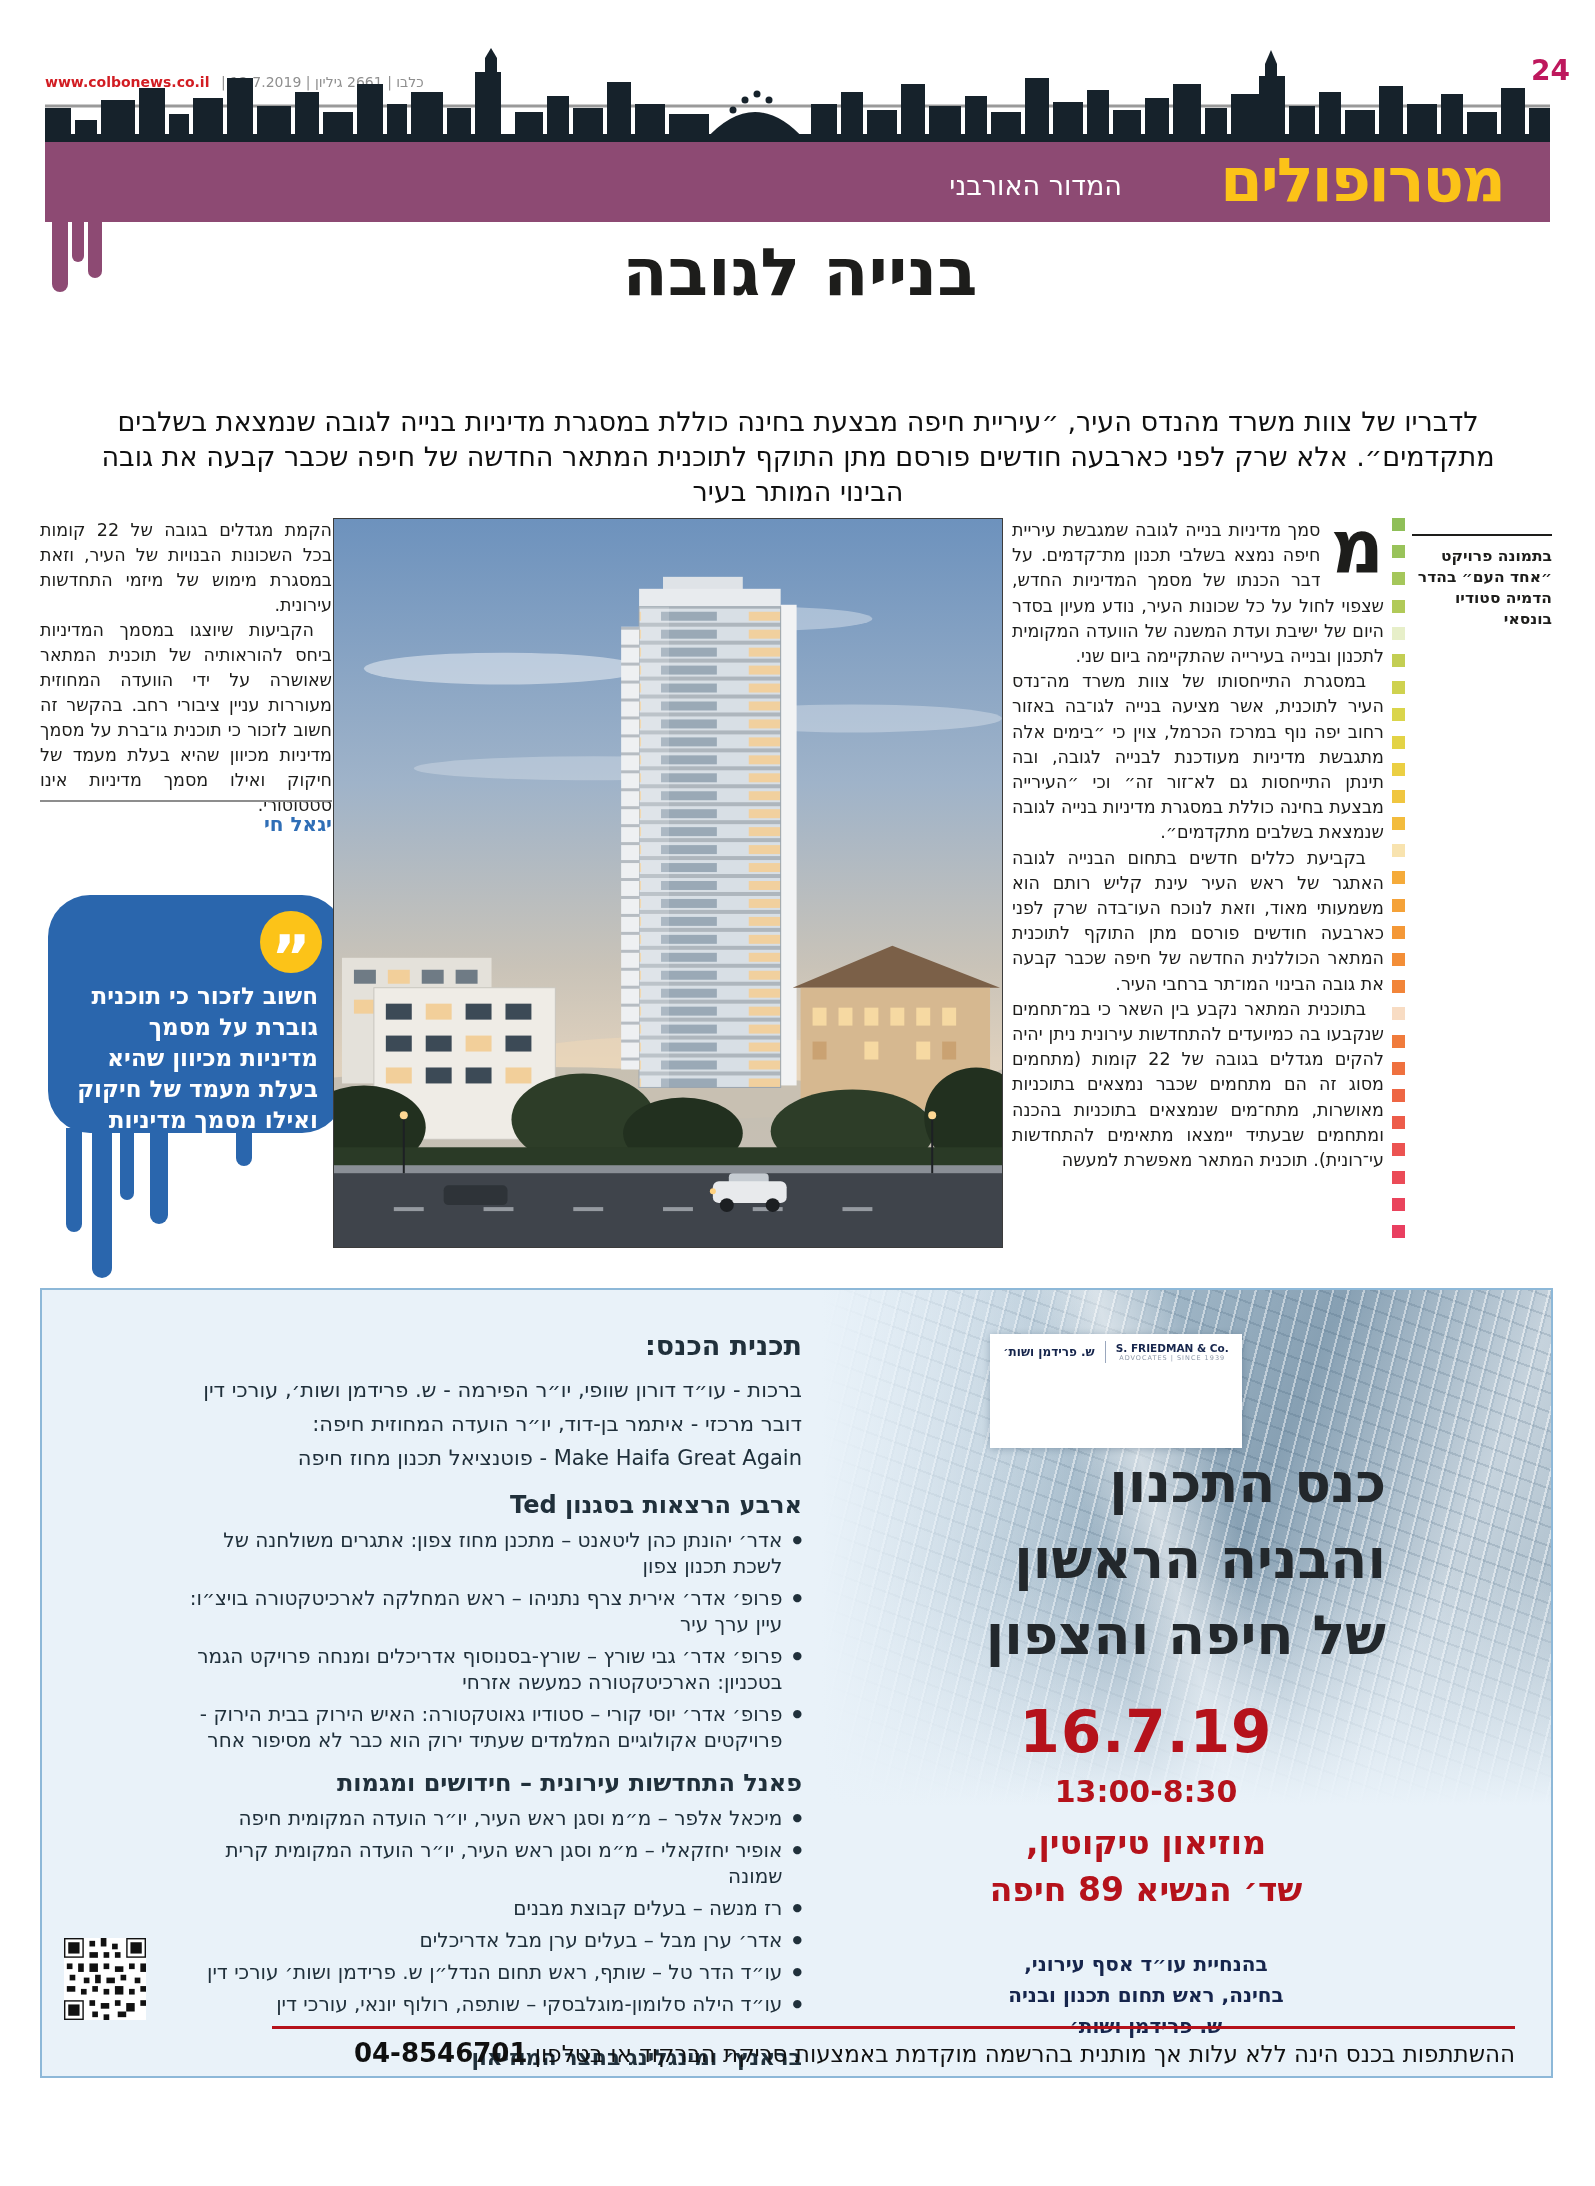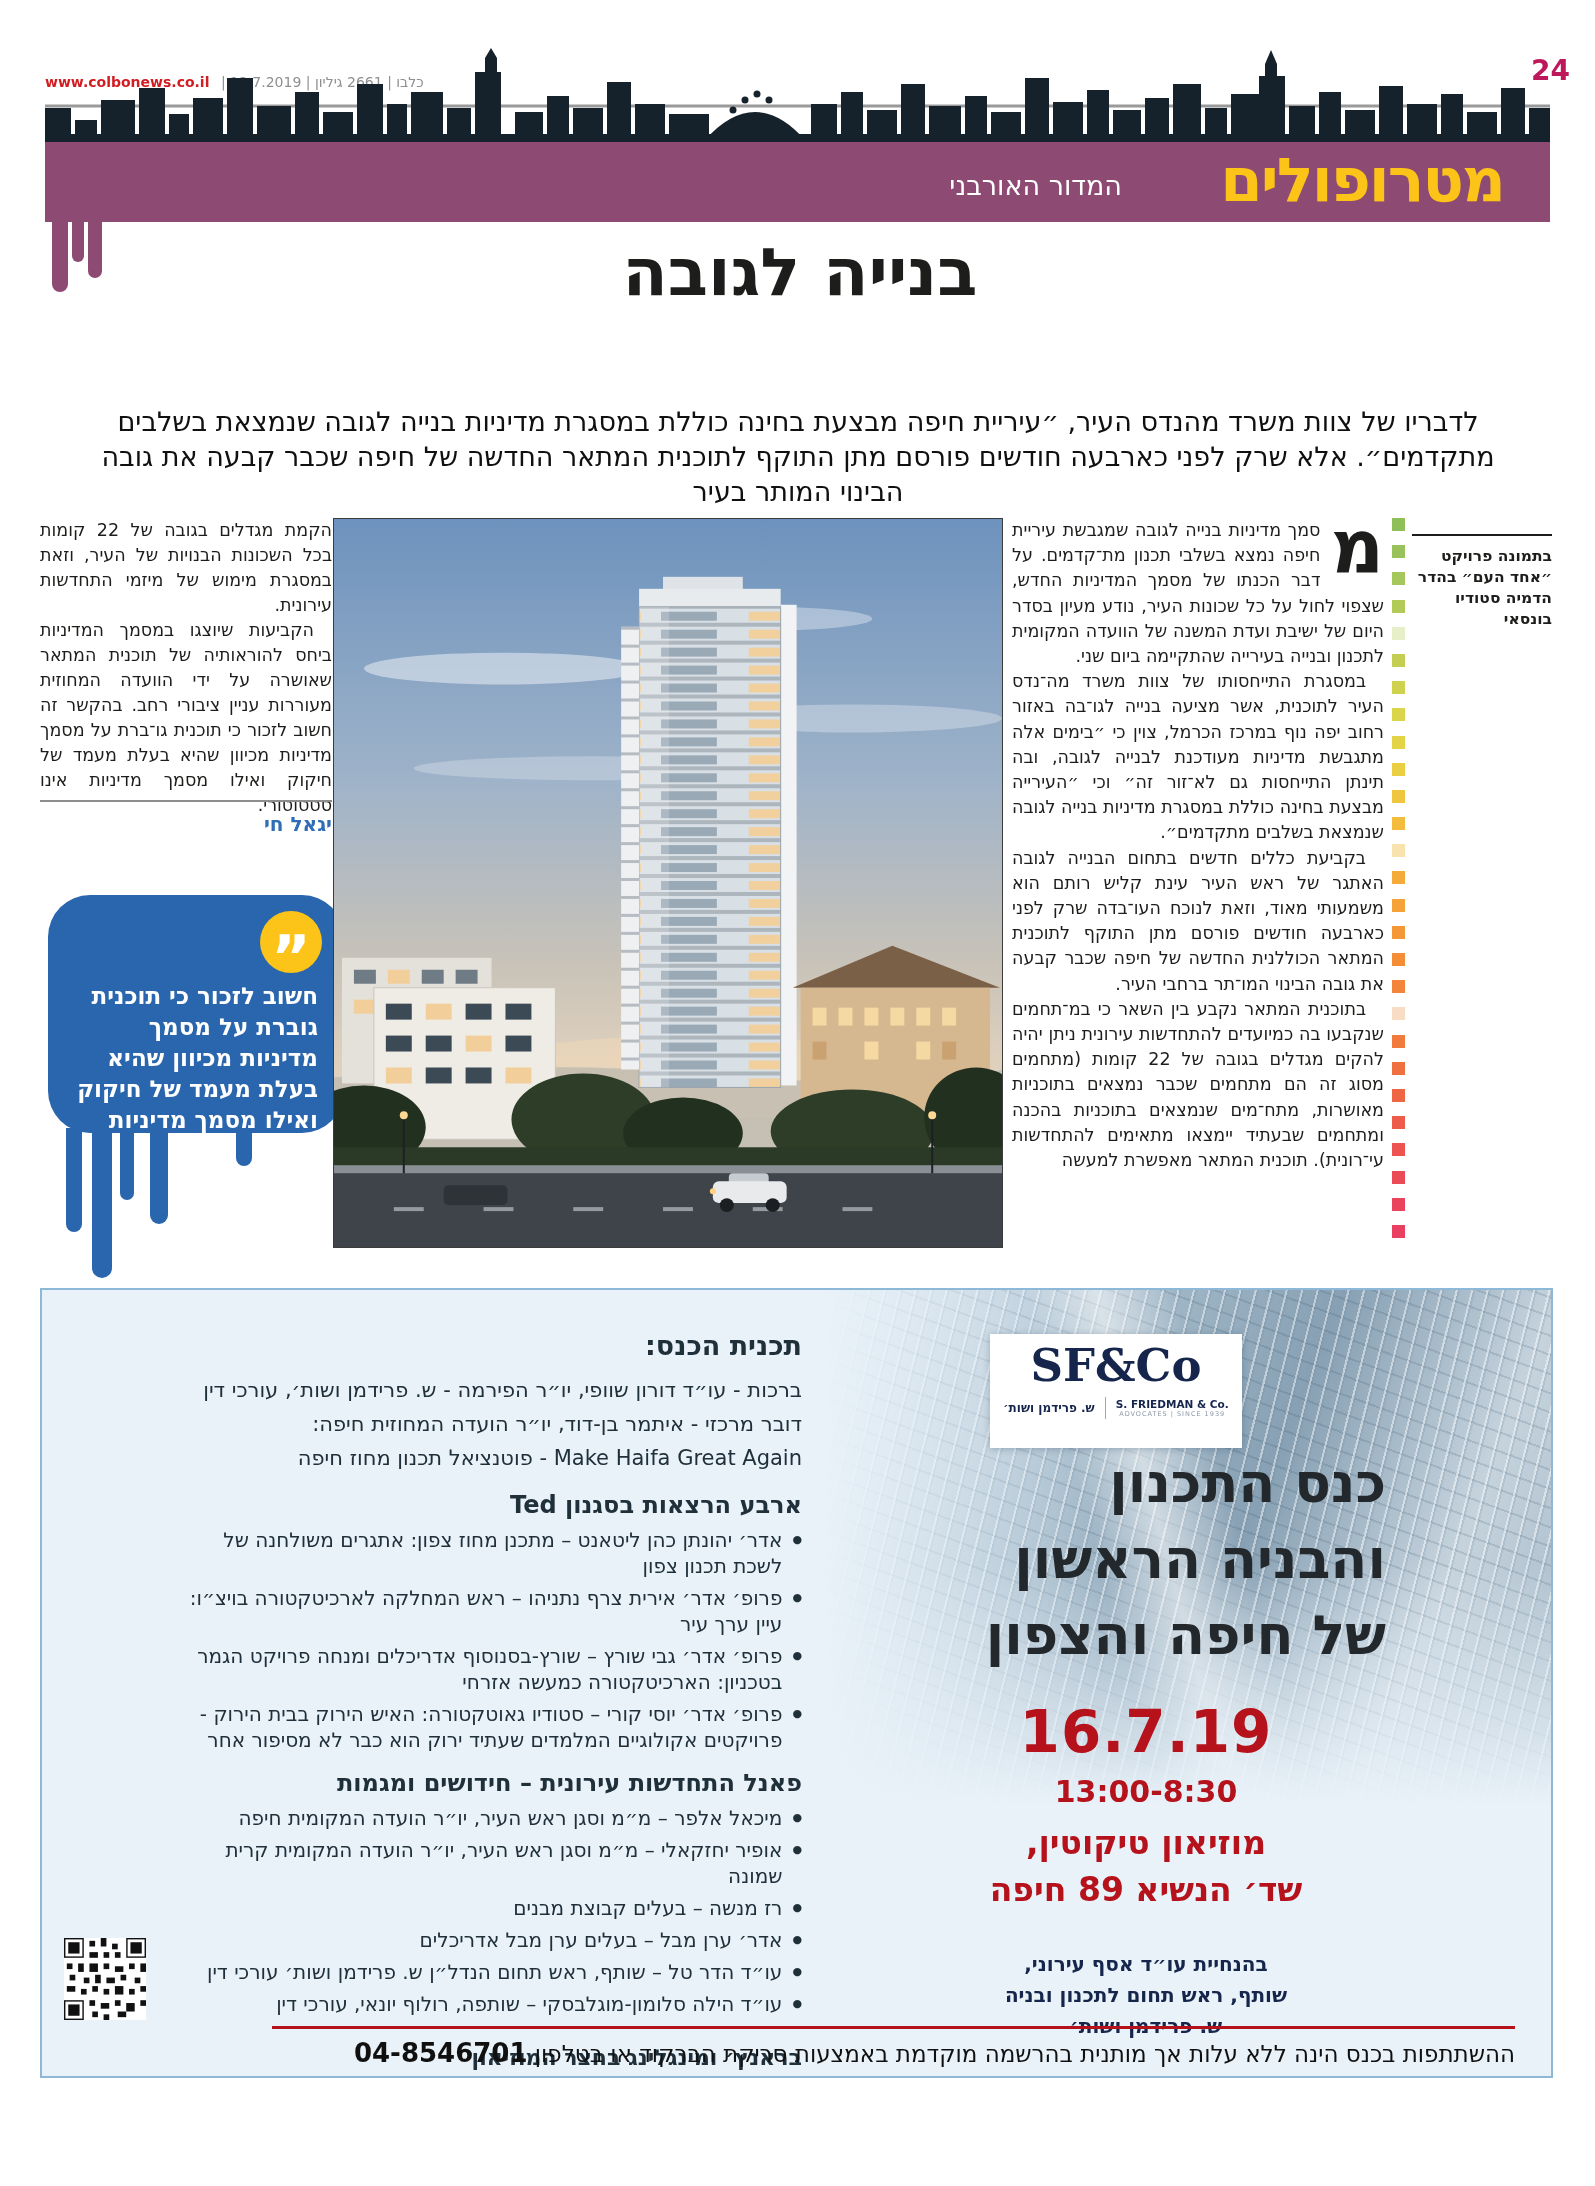--- a/index.html
+++ b/index.html
@@ -342,21 +342,20 @@
   <div>בתמונה פרויקט</div>
       <div>״אחד העם״ בהדר</div>
       <div>הדמיה סטודיו</div>
       <div>בונסאי</div>
     </div>
 
   <div class="ad">
     <div class="ad-photo"></div>
 
     <div class="sf-logo">
-      <div class="sf-main">SF&amp;Co</div>
       <div class="sf-row">
         <span class="sf-heb">ש. פרידמן ושות׳</span>
         <span class="sf-sep"></span>
         <span>
           <div class="sf-eng">S. FRIEDMAN &amp; Co.</div>
           <div class="sf-sub">ADVOCATES | SINCE 1939</div>
         </span>
       </div>
     </div>
 
@@ -437,21 +436,21 @@
       <div class="conf-sub">
         <div class="conf-date">16.7.19</div>
         <div class="conf-hours">13:00-8:30</div>
         <div class="conf-venue">
           <div>מוזיאון טיקוטין,</div>
           <div>שד׳ הנשיא 89 חיפה</div>
         </div>
         <div class="conf-host">
 
         <div>בהנחיית עו״ד אסף עירוני,</div>
-            <div>שותף, ראש תחום לתכנון ובניה</div>
+            <div>בחינה, ראש תחום תכנון ובניה</div>
             <div>ש. פרידמן ושות׳</div>
           </div>
       </div>
     </div>
 
     <div class="ad-footer-line"></div>
 
     <svg class="qr" viewBox="0 0 29 29">
       <rect width="29" height="29" fill="#fff"></rect>
       <g fill="#111">

